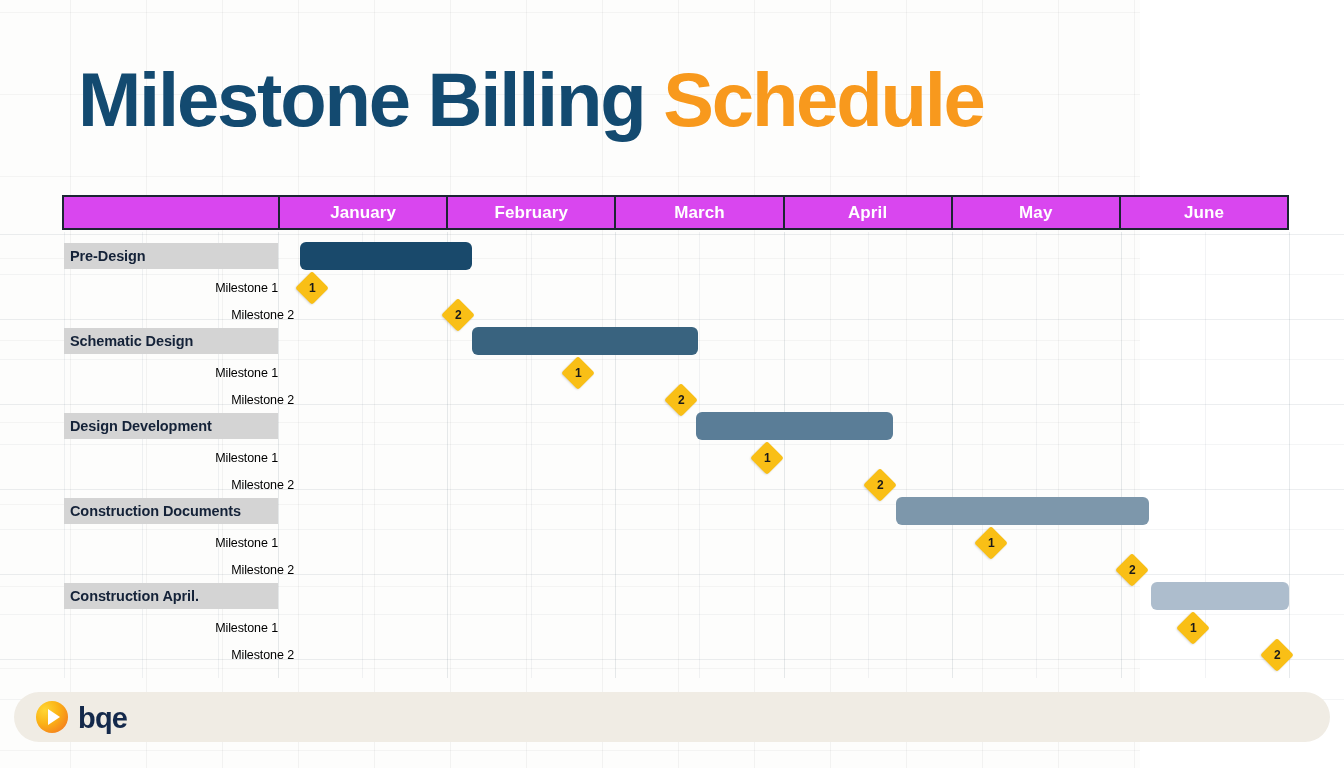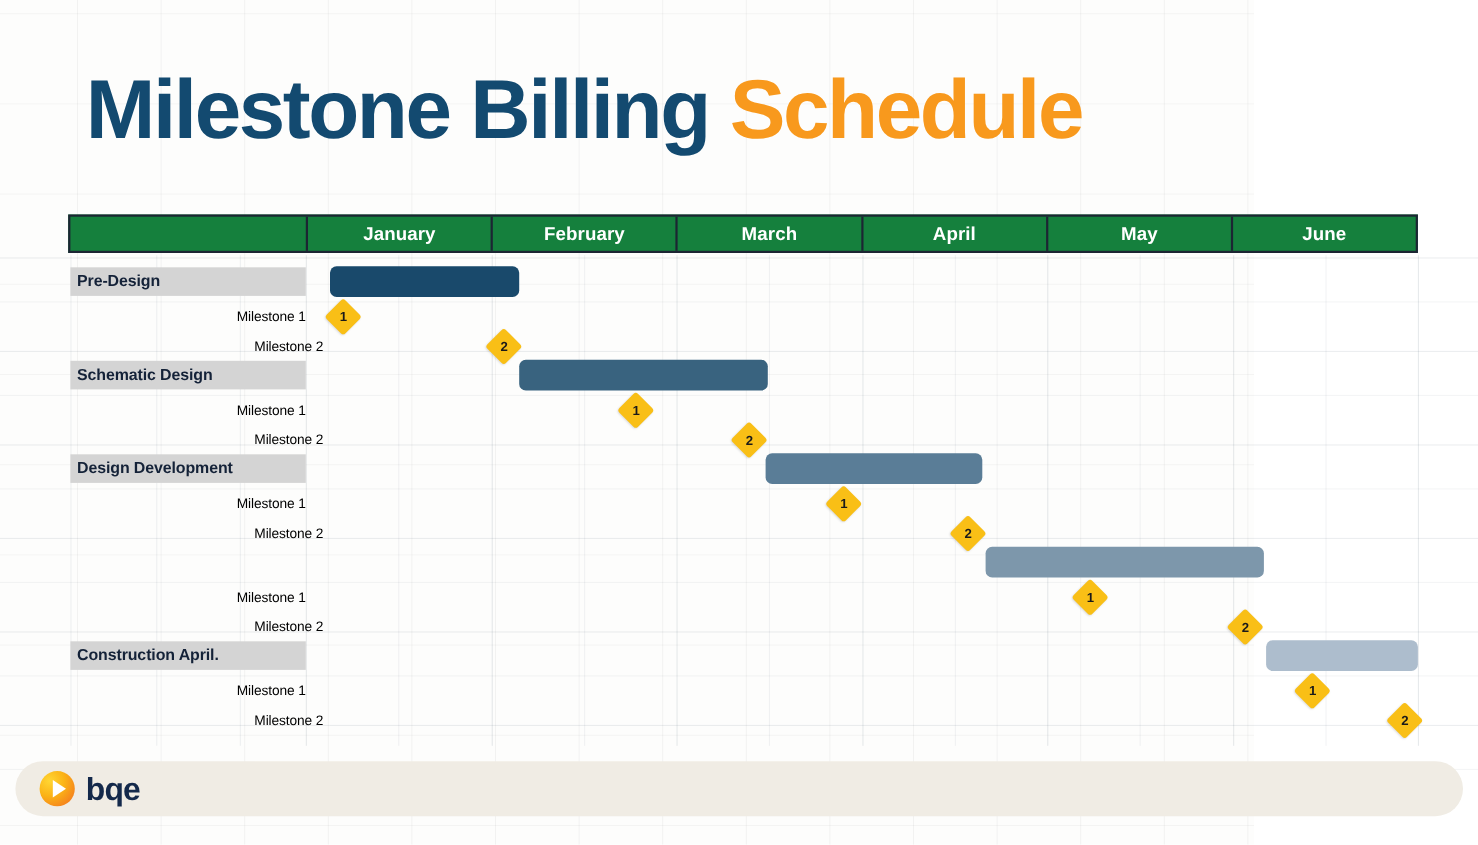--- a/index.html
+++ b/index.html
@@ -40,21 +40,21 @@
   .title .t-dark { color: #134a70; }
   .title .t-accent { color: #f8991d; }
 
   
   .month-header {
     position: absolute;
     left: 62px; top: 195px;
     width: 1227px; height: 35px;
     display: flex;
     border: 2px solid #1c2533;
-    background: #15803d;
+    background: #d946ef;
   }
   .month-header .mh-spacer {
     width: 216px;
     border-right: 2px solid #1c2533;
     flex: 0 0 216px;
   }
   .month-cell {
     flex: 1 1 0;
     display: flex;
     align-items: center;
@@ -260,20 +260,21 @@
           <div class="ms-label m1">Milestone 1</div>
           <div class="diamond" style="left: 754.65px; top: 38px;">
             <span>1</span>
           </div>
           <div class="ms-label m2">Milestone 2</div>
           <div class="diamond" style="left: 867.545px; top: 65px;">
             <span>2</span>
           </div>
         </div>
         <div class="phase" style="top: 261px;">
+          <div class="phase-label">Construction Documents</div>
           <div class="bar" style="left: 896.395px; width: 252.75px; background: rgb(125, 151, 171);"></div>
           <div class="ms-label m1">Milestone 1</div>
           <div class="diamond" style="left: 978.755px; top: 38px;">
             <span>1</span>
           </div>
           <div class="ms-label m2">Milestone 2</div>
           <div class="diamond" style="left: 1120.3px; top: 65px;">
             <span>2</span>
           </div>
         </div>

